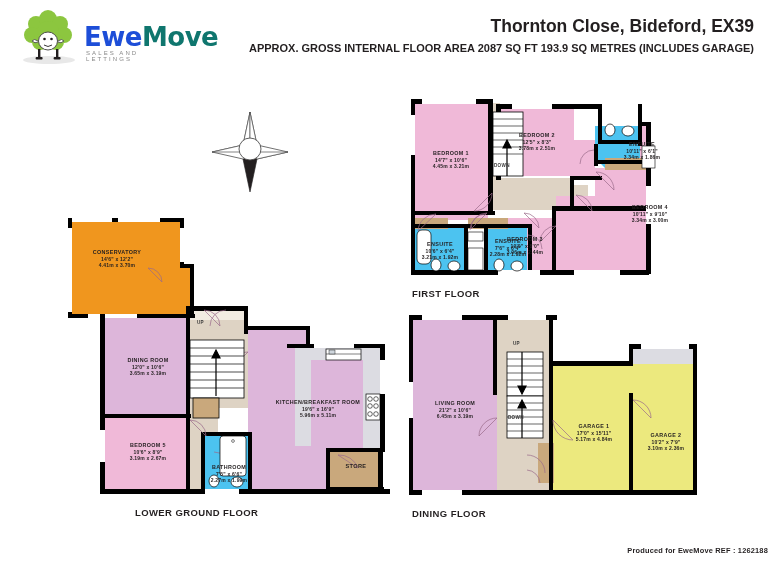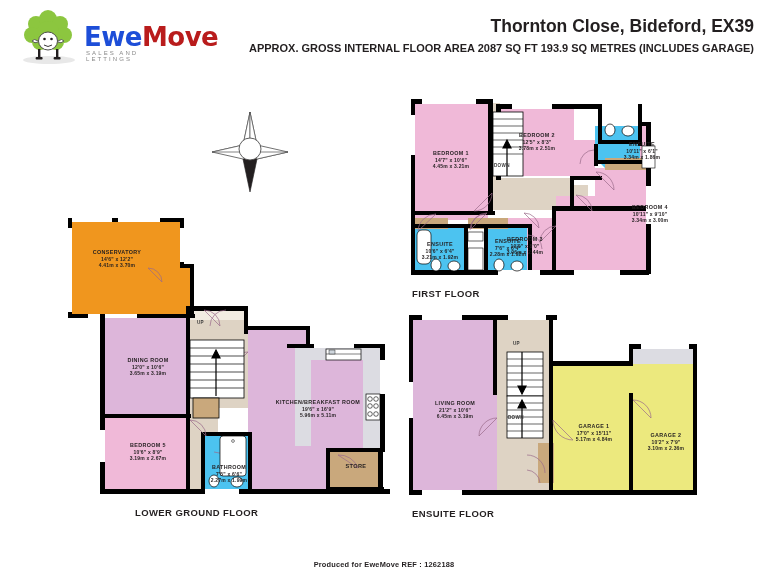--- a/index.html
+++ b/index.html
@@ -10,36 +10,36 @@
     color:#231f20;
     overflow:hidden;
     position:relative;
   }
   #plan{position:absolute;left:0;top:0;width:768px;height:576px;}
 
   
   .logo-wrap{position:absolute;left:18px;top:8px;width:160px;height:62px;}
   .logo-text{position:absolute;left:66px;top:14px;font-size:26px;font-weight:bold;letter-spacing:-0.5px;}
   .logo-ewe{color:#1d4ed8;font-family:"DejaVu Sans",sans-serif;}
-  .logo-move{color:#b91c1c;font-family:"DejaVu Sans",sans-serif;}
+  .logo-move{color:#0f766e;font-family:"DejaVu Sans",sans-serif;}
   .logo-sub{position:absolute;left:68px;top:42px;font-size:6px;letter-spacing:2.1px;color:#8a8a8a;}
 
   .title{
     position:absolute;right:14px;top:16px;
     font-size:17.5px;font-weight:bold;color:#231f20;text-align:left;white-space:nowrap;
   }
   .subtitle{
     position:absolute;right:14px;top:42px;
     font-size:11px;font-weight:bold;color:#231f20;white-space:nowrap;
   }
 
   
   .floor-label{position:absolute;font-size:9.5px;font-weight:bold;letter-spacing:0.4px;color:#231f20;}
   .footer{
-    position:absolute;left:0;right:0;top:560px;text-align:center;
+    position:absolute;left:0;right:0;top:546px;text-align:right;
     font-size:7.4px;font-weight:bold;color:#231f20;letter-spacing:0.2px;
   }
 
   
   .room{position:absolute;text-align:center;line-height:1.22;color:#231f20;pointer-events:none;}
   .room .nm{font-size:5.4px;font-weight:bold;letter-spacing:0.35px;display:block;white-space:nowrap;}
   .room .im{font-size:5.0px;font-weight:bold;letter-spacing:0.2px;display:block;white-space:nowrap;}
   .room .mt{font-size:5.0px;font-weight:bold;letter-spacing:0.2px;display:block;white-space:nowrap;}
   .room.single .nm{font-size:5.6px;}
 
@@ -469,15 +469,15 @@
 <div class="room" style="left:620px;top:432px;width:92px;">
   <span class="nm">GARAGE 2</span>
   <span class="im">10'2"  x 7'9"</span>
   <span class="mt">3.10m  x 2.36m</span>
 </div>
 <div class="stairtxt" style="left:513px;top:341px;">UP</div>
 <div class="stairtxt" style="left:508px;top:415px;">DOWN</div>
 
 <div class="floor-label" style="left:107px;top:507px;padding-left:28px;">LOWER GROUND FLOOR</div>
 <div class="floor-label" style="left:412px;top:288px;">FIRST FLOOR</div>
-<div class="floor-label" style="left:412px;top:508px;">ENSUITE FLOOR</div>
+<div class="floor-label" style="left:412px;top:508px;">DINING FLOOR</div>
 
 <div class="footer">Produced for EweMove   REF : 1262188</div>
 
 </body></html>

